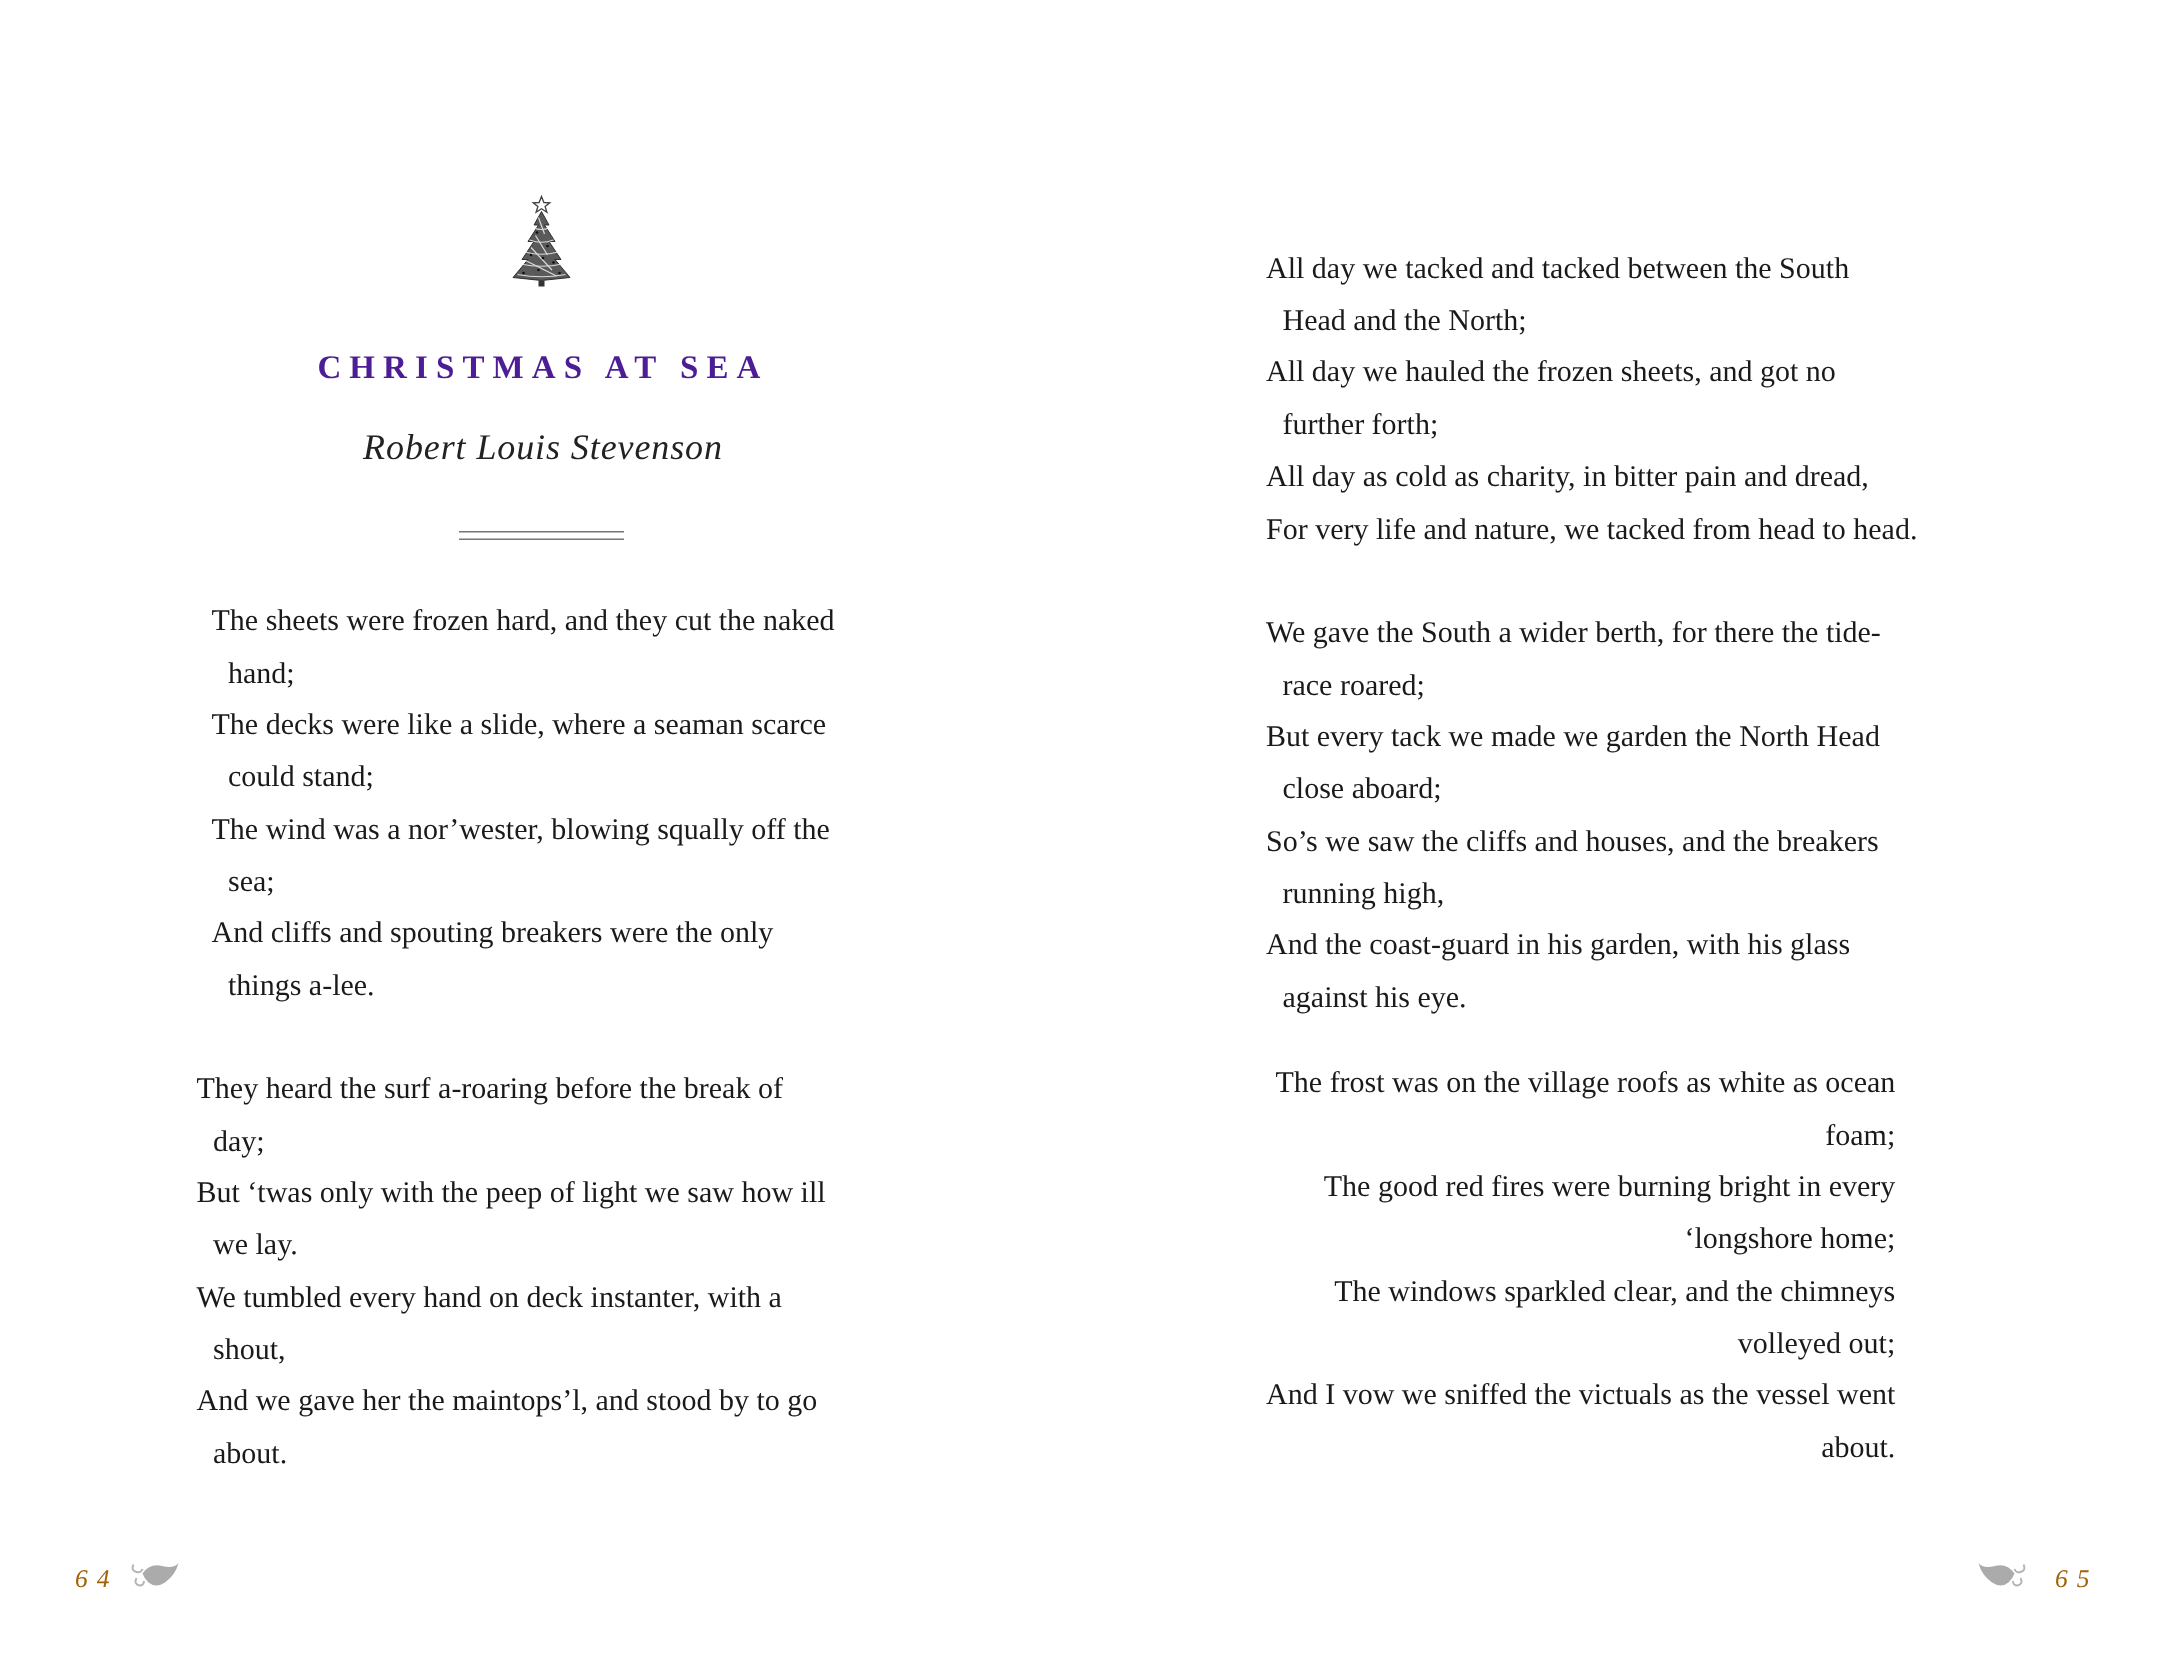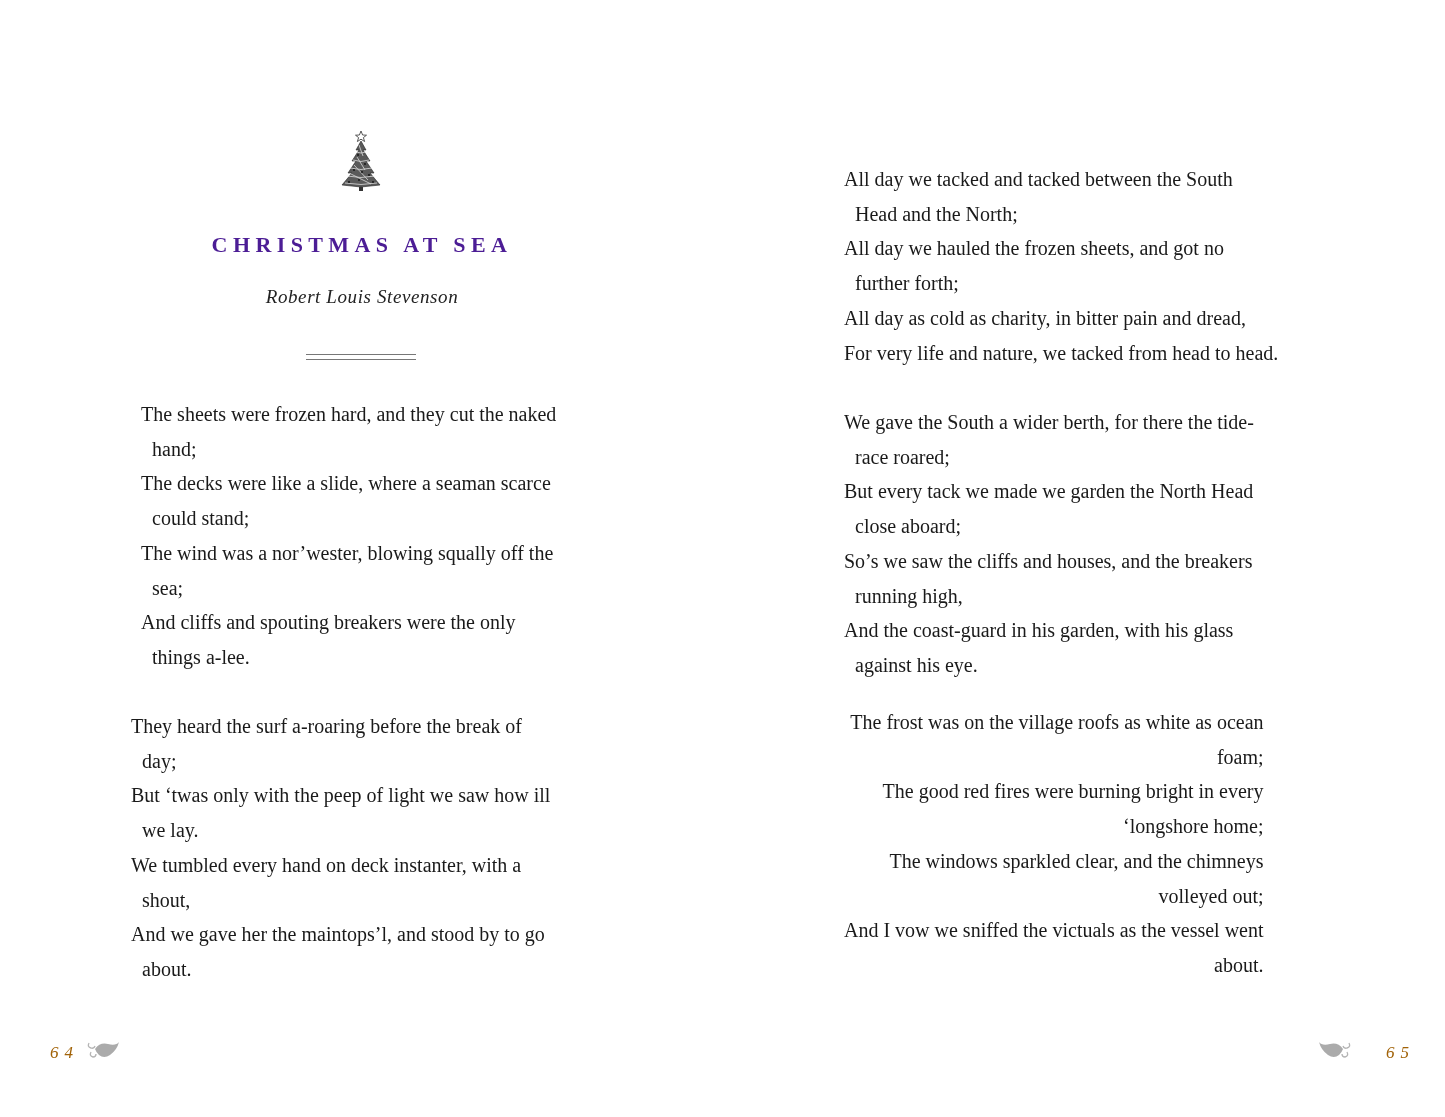--- a/index.html
+++ b/index.html
@@ -42,21 +42,21 @@
       letter-spacing: 5.4px;
       color: #4c1d95;
     }
     .poem-author {
       position: absolute;
       left: 132px;
       width: 460px;
       top: 286px;
       text-align: center;
       font-style: italic;
-      font-size: 19px;
+      font-size: 24px;
       letter-spacing: 0.6px;
       color: #222;
     }
     .double-rule {
       position: absolute;
       left: 306px;
       top: 354px;
       width: 110px;
       height: 6px;
       border-top: 1px solid #777;
@@ -87,21 +87,21 @@
 
     .folio {
       position: absolute;
       top: 1043px;
       font-style: italic;
       font-size: 17px;
       letter-spacing: 6px;
       color: #a16207;
     }
     .folio-left { left: 50px; }
-    .folio-right { left: 664px; }
+    .folio-right { left: 648px; }
     .folio-ornament {
       position: absolute;
       top: 1038px;
       width: 34px;
       height: 24px;
     }
     .folio-ornament-left { left: 86px; }
     .folio-ornament-right { left: 596px; transform: scaleX(-1); }
   </style>
 </head>

